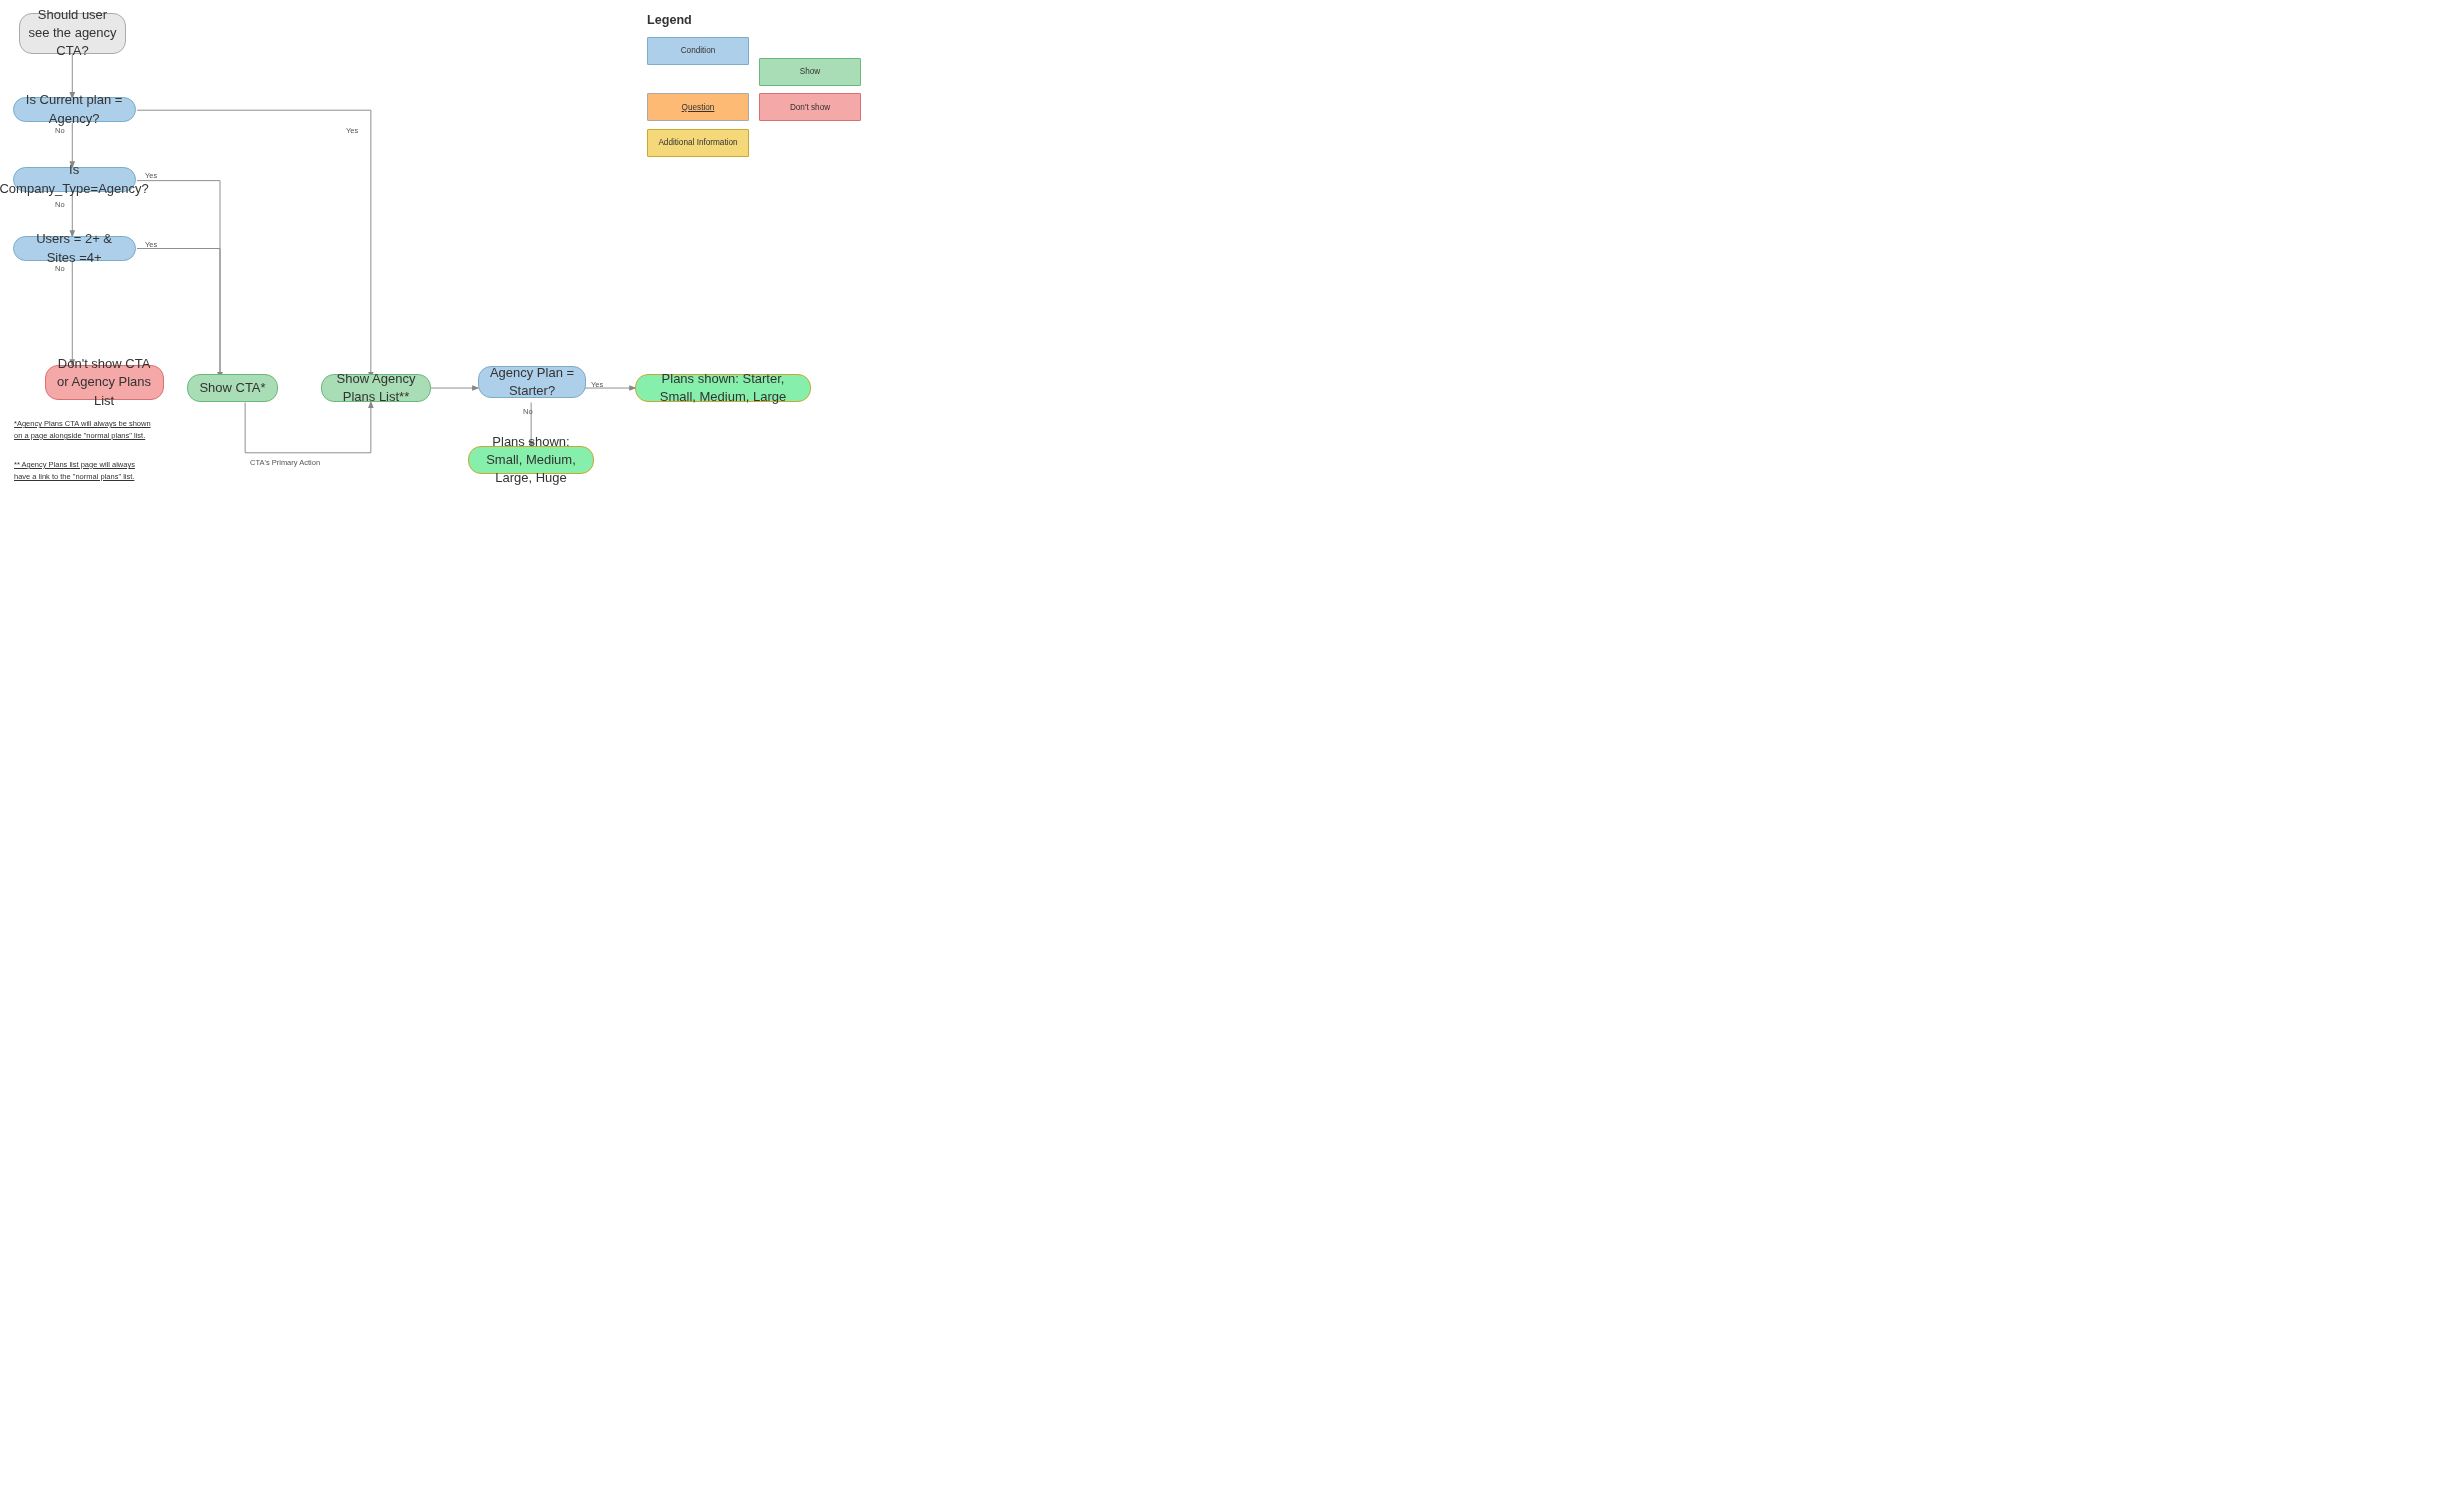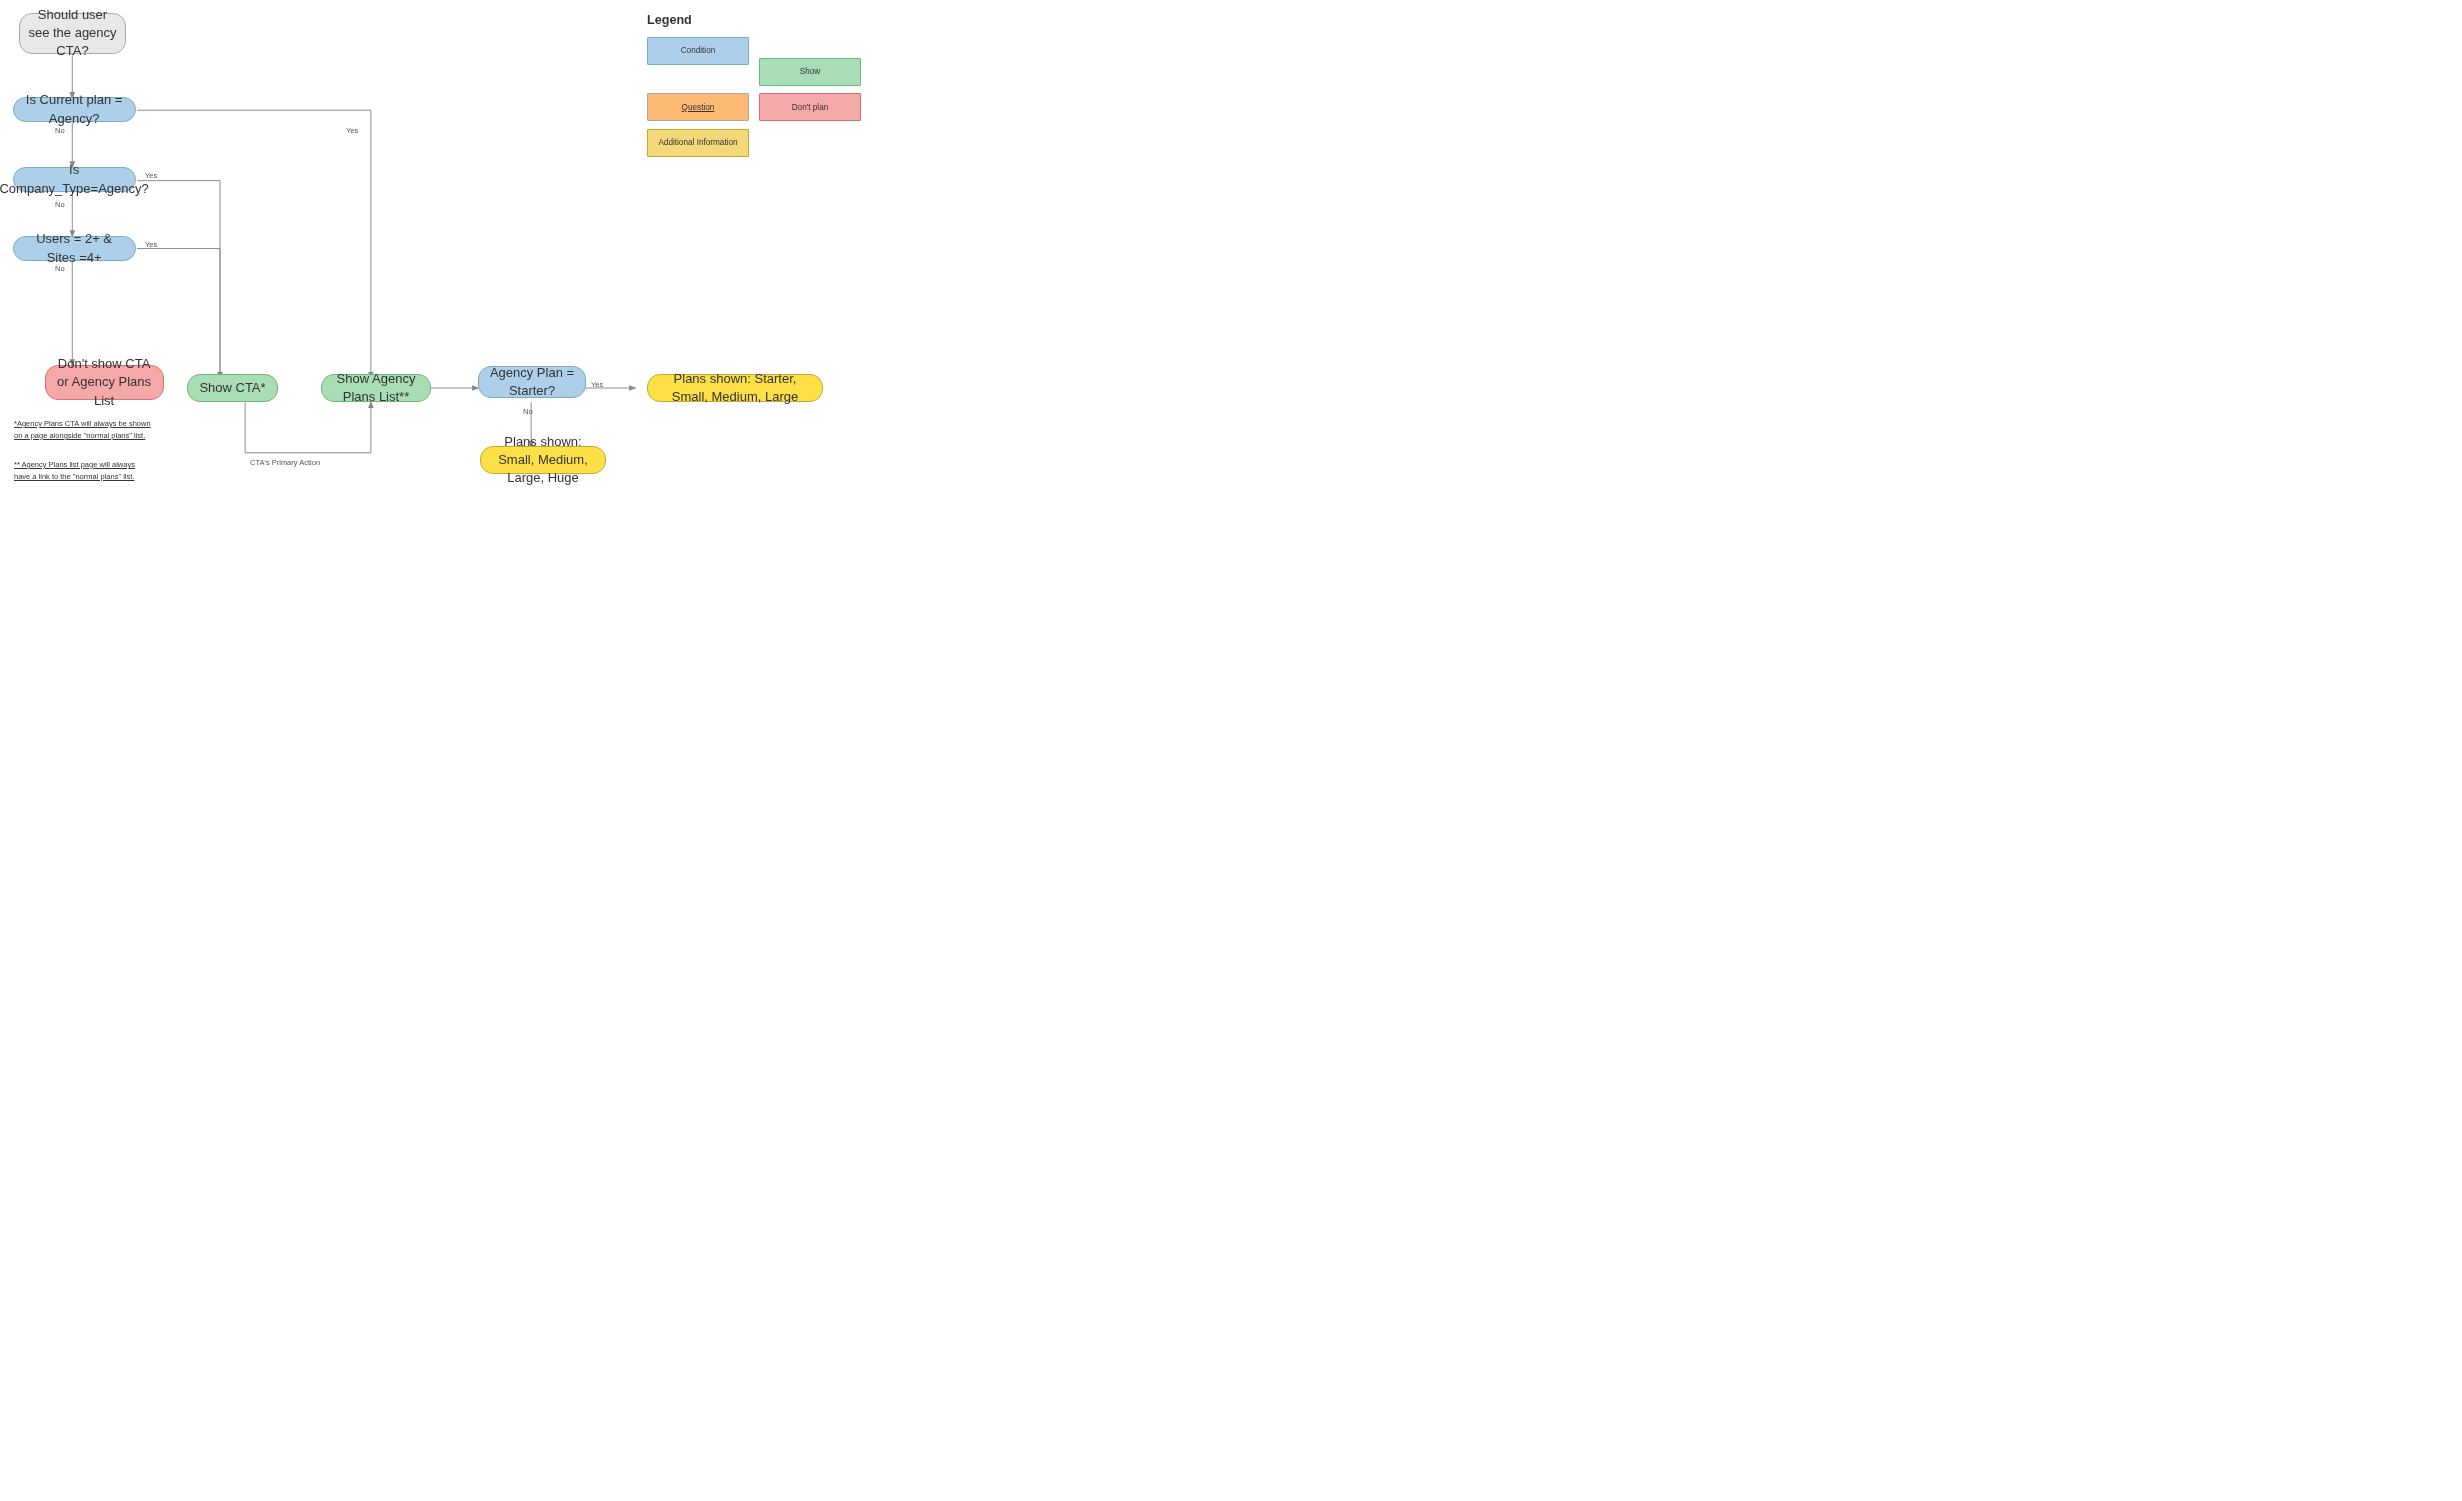--- a/index.html
+++ b/index.html
@@ -46,23 +46,22 @@
       background: #a8ddb5;
       border: 0.9px solid #6ab87c;
     }
 
     .node-dontshow {
       background: #f4a8a8;
       border: 0.9px solid #d97070;
     }
 
     .node-info {
-      background: #fde047;
+      background: #86efac;
       border: 0.9px solid #c9a830;
-      margin-left: 12px;
     }
 
     .legend {
       position: absolute;
       top: 12.6px;
       right: 19px;
       width: 214px;
     }
 
     .legend-title {
@@ -197,21 +196,21 @@
   <div class="node node-info" style="left:635px; top:374px; width:176px; height:28px;">Plans shown: Starter, Small, Medium, Large</div>
 
   <div class="node node-info" style="left:468px; top:446px; width:126px; height:28px;">Plans shown: Small, Medium, Large, Huge</div>
 
   <div class="legend">
     <div class="legend-title">Legend</div>
     <div class="legend-grid">
       <div class="legend-item condition">Condition</div>
       <div class="legend-item show">Show</div>
       <div class="legend-item question">Question</div>
-      <div class="legend-item dontshow">Don't plan</div>
+      <div class="legend-item dontshow">Don't show</div>
       <div class="legend-item info">Additional Information</div>
     </div>
   </div>
 
   <div class="footnote" style="left:14px; top:418px; max-width:138px;">*Agency Plans CTA will always be shown on a page alongside "normal plans" list.</div>
   <div class="footnote" style="left:14px; top:459px; max-width:138px;">** Agency Plans list page will always have a link to the "normal plans" list.</div>
 
 </div>
 
 

